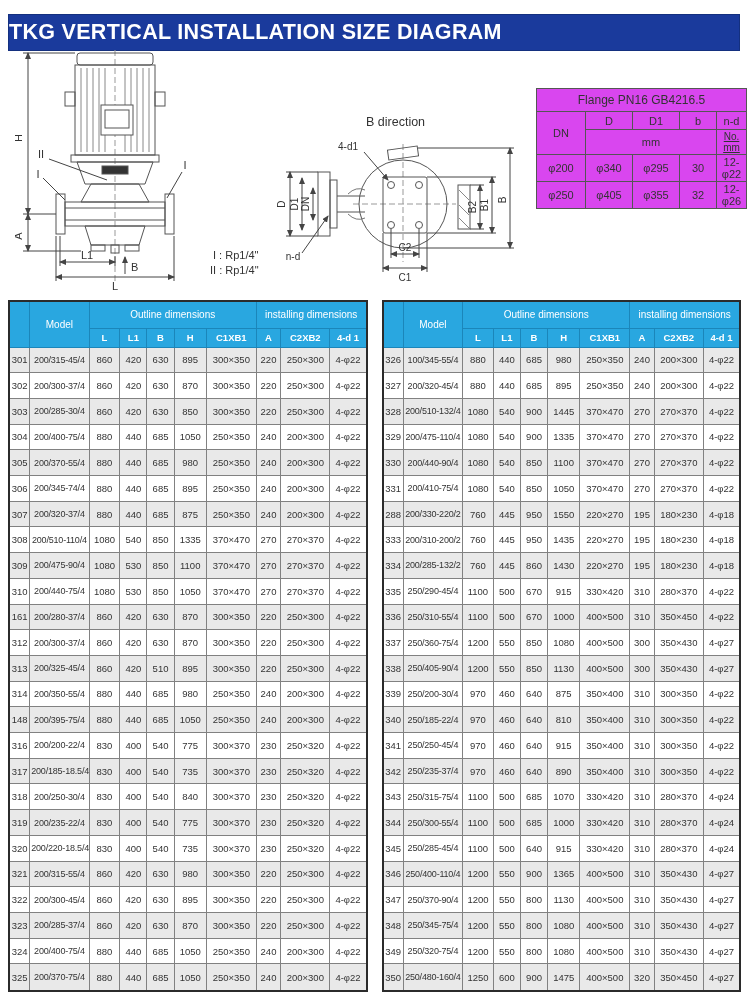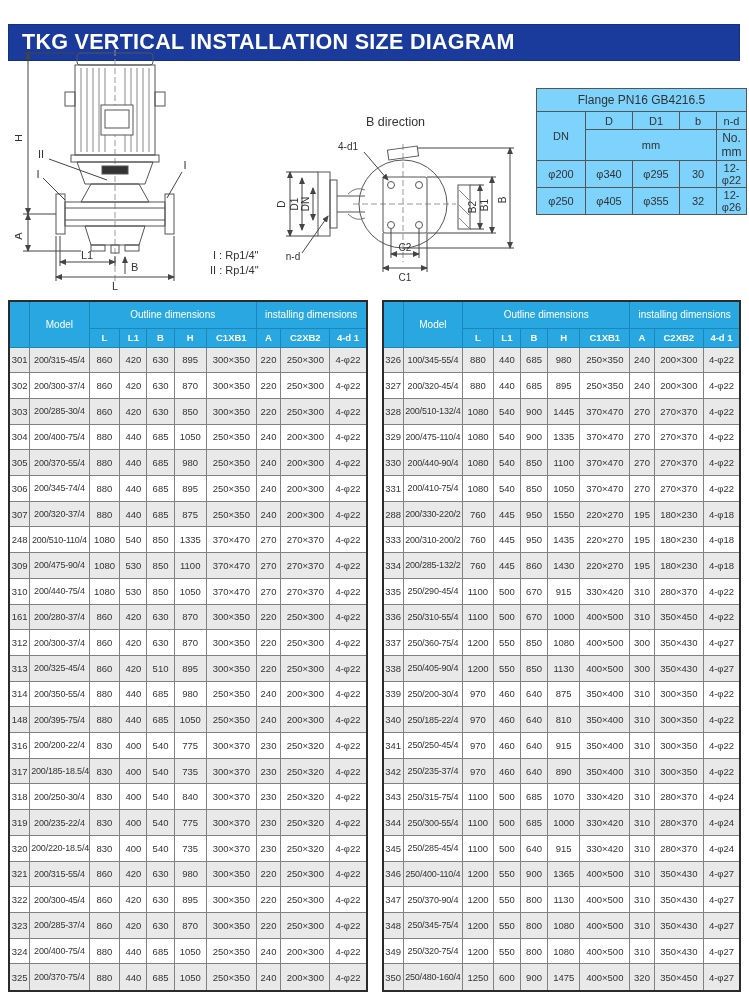--- a/index.html
+++ b/index.html
@@ -1,34 +1,34 @@
 <!DOCTYPE html>
 <html><head>
 <meta charset="utf-8">
 <style>
   html,body{margin:0;padding:0;}
   body{width:749px;height:1000px;position:relative;background:#fff;
        font-family:"Liberation Sans",sans-serif;overflow:hidden;}
-  .title-bar{position:absolute;left:8px;top:24px;width:732px;height:37px;
+  .title-bar{position:absolute;left:8px;top:14px;width:732px;height:37px;
        background:#1a3a9c;border:1px solid #14307f;box-sizing:border-box;
-       display:flex;align-items:center;padding-left:13px;}
+       display:flex;align-items:center;}
   .title-bar h1{margin:0;color:#fff;font-size:21.5px;font-weight:bold;letter-spacing:.3px;}
 
   .svg-abs{position:absolute;}
   svg text{font-family:"Liberation Sans",sans-serif;fill:#333;}
   .dim-t{font-size:11px;}
   .dim-s{font-size:10px;}
 
   
   .flange-wrap{position:absolute;left:536px;top:88px;width:211px;}
-  table.flange{border-collapse:collapse;width:100%;background:#7dd3fc;color:#333;}
+  table.flange{border-collapse:collapse;width:100%;background:#d946ef;color:#333;}
   table.flange td{border:1px solid #555;text-align:center;font-size:11px;
        padding:1px 2px;height:15px;}
   table.flange .f-title{font-size:12px;height:20px;}
-  table.flange .f-unit-small{font-size:12px;}
+  table.flange .f-unit-small{font-size:10px;text-decoration:underline;}
 
   
   .tables{position:absolute;left:8px;top:300px;width:733px;height:692px;
        display:flex;gap:14px;}
   .spec-wrap{flex:1;height:692px;}
   table.spec{border-collapse:collapse;table-layout:fixed;width:100%;height:100%;
        border:2px solid #2b2b2b;background:#fff;}
   table.spec th{background:#29a7e0;color:#fff;border:1px solid #1b86ba;
        font-weight:normal;font-size:10px;padding:0;}
   table.spec thead tr.r1{height:27px;}
@@ -323,21 +323,21 @@
             <td class="c-val">880</td>
             <td class="c-val">440</td>
             <td class="c-val">685</td>
             <td class="c-val">875</td>
             <td class="c-val">250×350</td>
             <td class="c-val">240</td>
             <td class="c-val">200×300</td>
             <td class="c-val">4-φ22</td>
           </tr>
           <tr>
-            <td class="c-num">248</td>
+            <td class="c-num">308</td>
             <td class="c-model">200/510-110/4</td>
             <td class="c-val">1080</td>
             <td class="c-val">540</td>
             <td class="c-val">850</td>
             <td class="c-val">1335</td>
             <td class="c-val">370×470</td>
             <td class="c-val">270</td>
             <td class="c-val">270×370</td>
             <td class="c-val">4-φ22</td>
           </tr>

